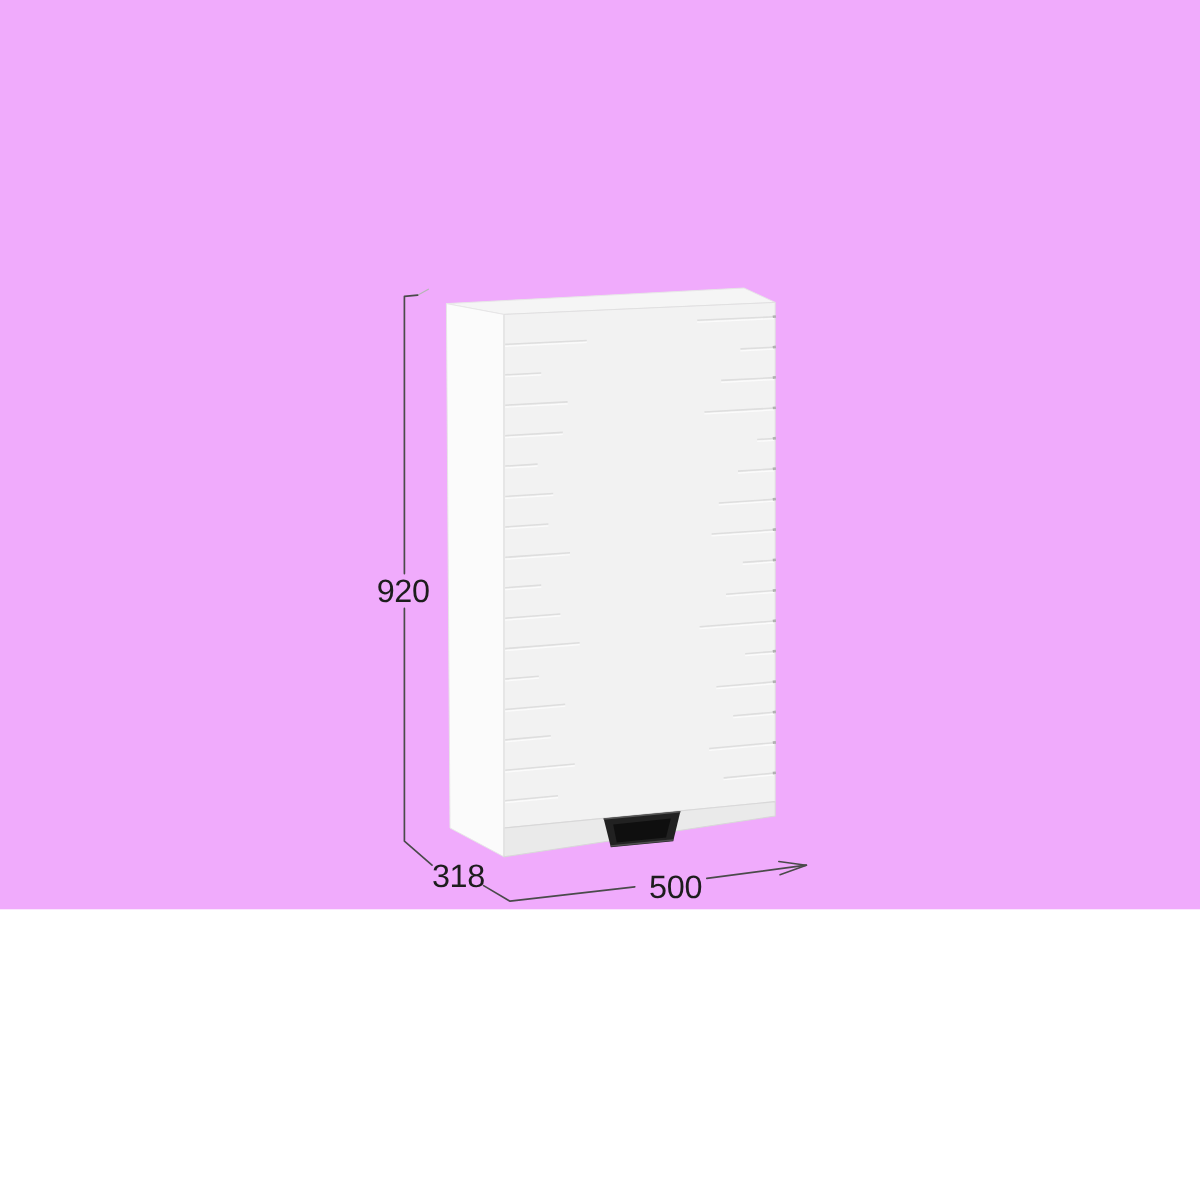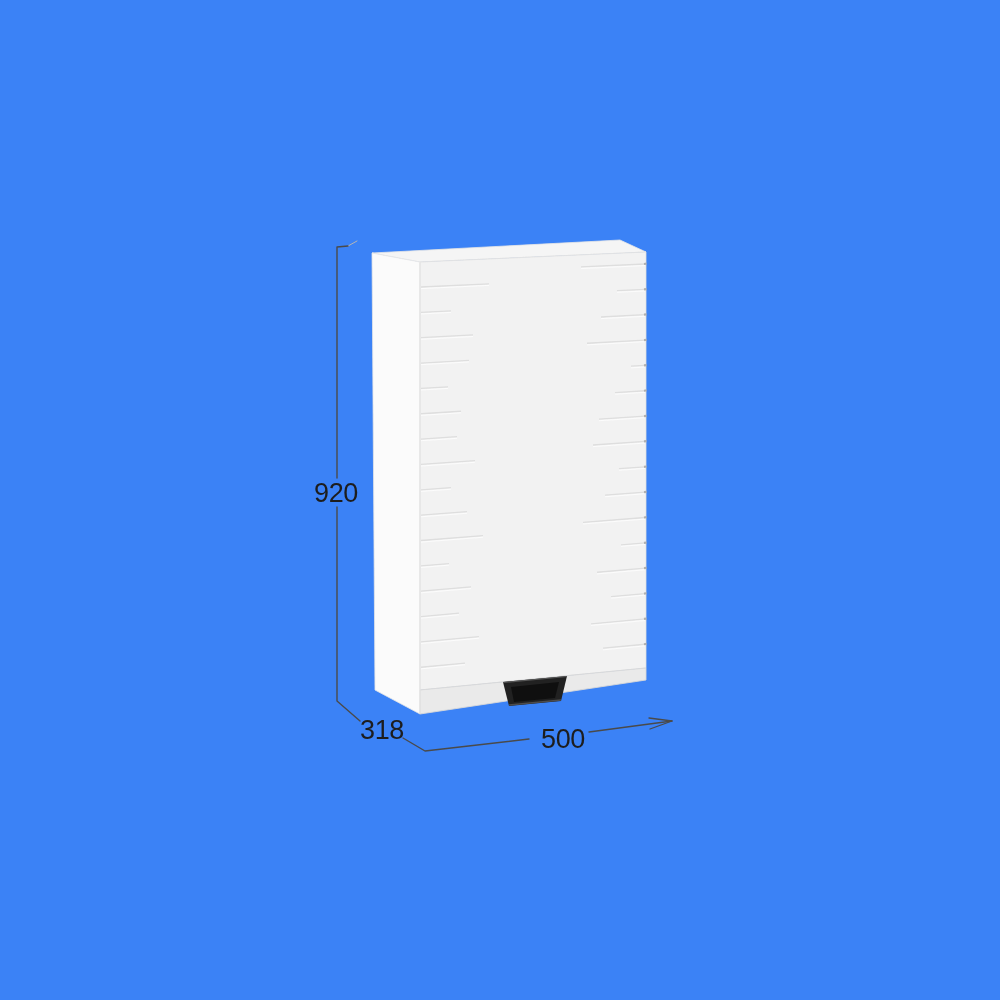--- a/index.html
+++ b/index.html
@@ -1,20 +1,20 @@
 <!DOCTYPE html>
 <html><head>
 <meta charset="utf-8">
 <style>
   html, body { margin: 0; padding: 0; background: #ffffff; }
   .canvas {
     position: relative;
     width: 1000px;
-    height: 1000px;
-    background: #3b82f6;
+    height: 758px;
+    background: #f0abfc;
     font-family: "Liberation Sans", sans-serif;
     overflow: hidden;
   }
   svg { display: block; }
   .dim-line {
     fill: none;
     stroke-linecap: round;
     stroke-linejoin: round;
   }
   .dim-text {

